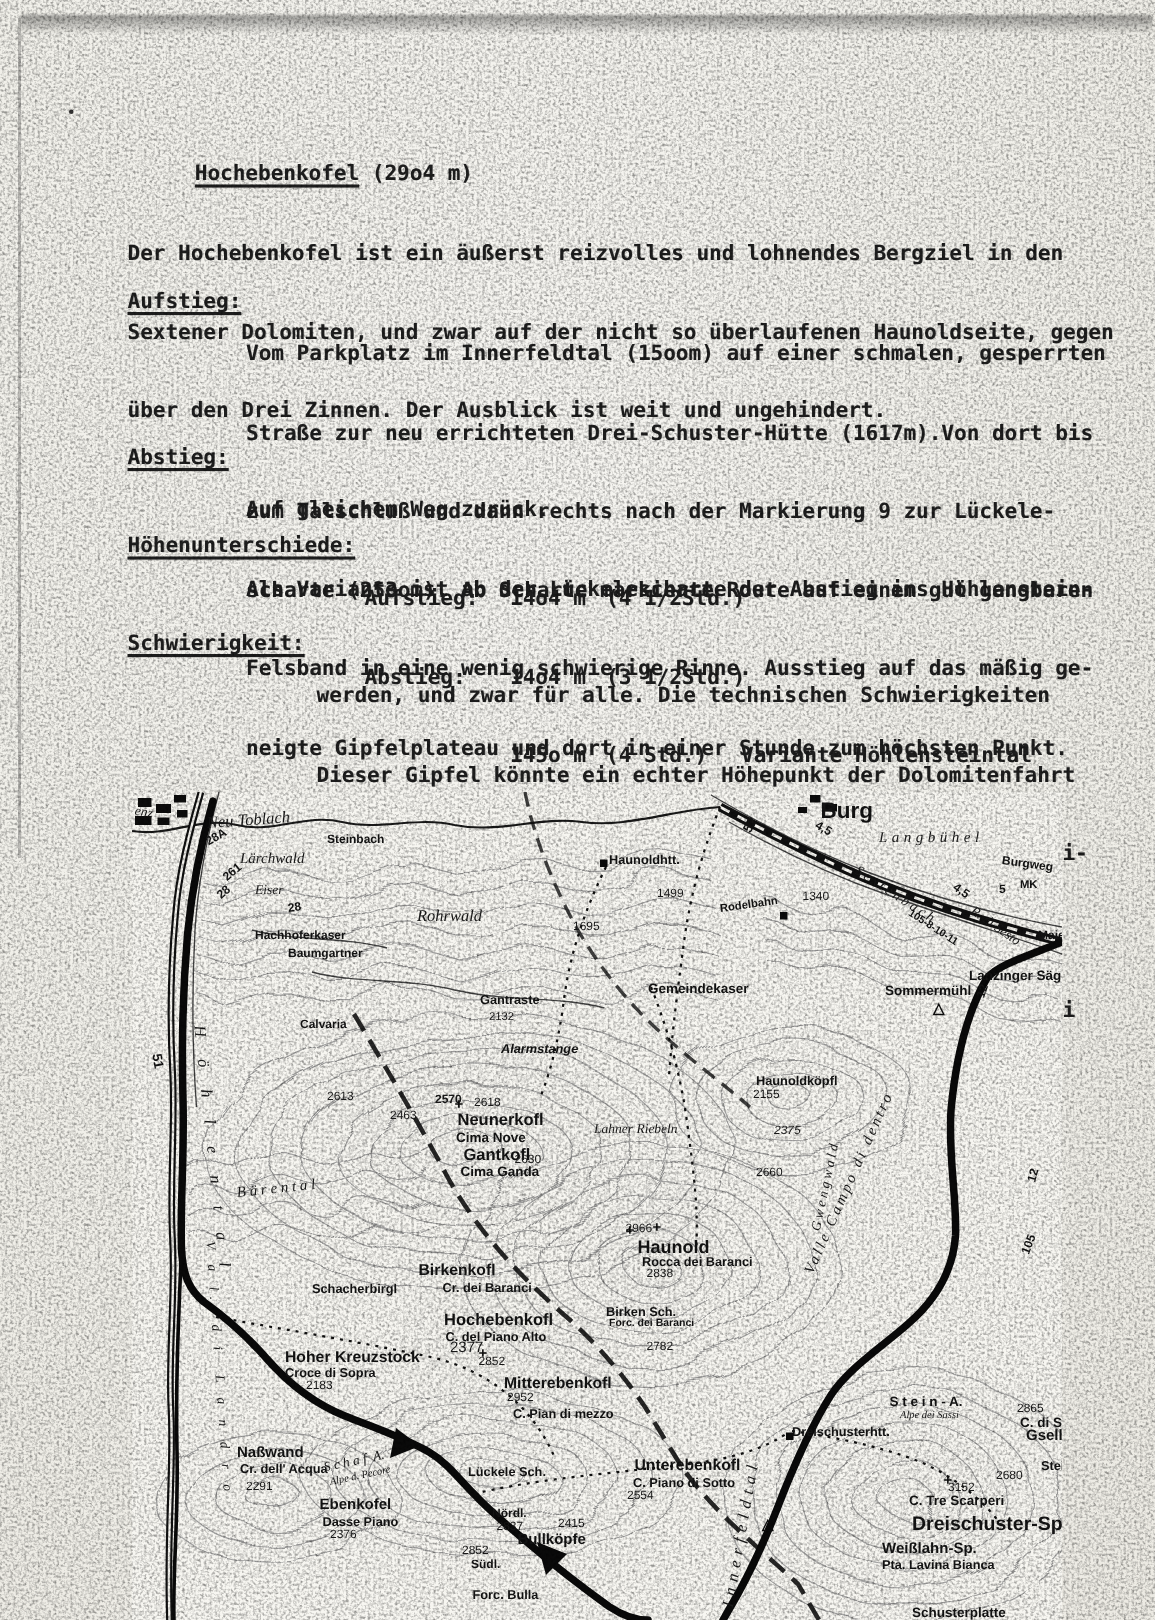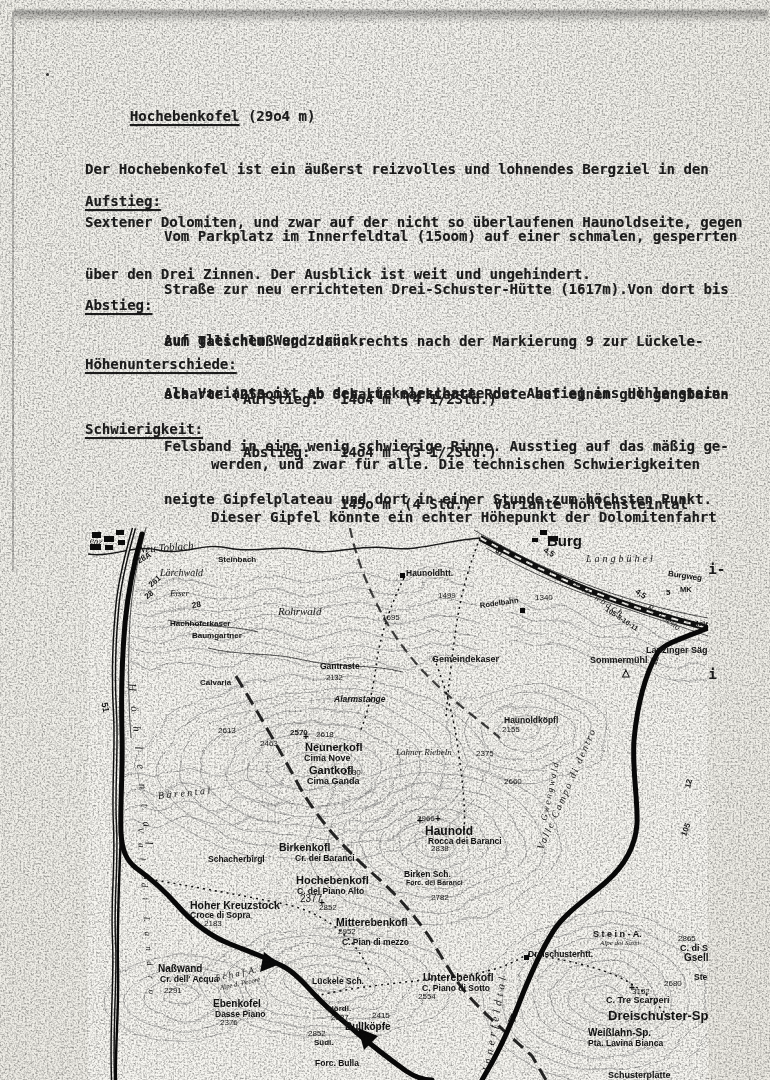--- a/index.html
+++ b/index.html
@@ -259,21 +259,21 @@
       <span class="ml " style="left: 592px; top: 58px; font-size: 7.5px;">MK</span>
       <span class="ml it" style="left: 560px; top: 74px; font-size: 9px; transform: rotate(35deg);">R. di Sesto</span>
       <span class="ml " style="left: 518px; top: 77px; font-size: 7px; transform: rotate(33deg);">105-8-10-11</span>
       <span class="ml " style="left: 410px; top: 22px; font-size: 9px; transform: rotate(-60deg);">52</span>
       <span class="ml " style="left: 344px; top: 127px; font-size: 9px;">Gemeindekaser</span>
       <span class="ml " style="left: 502px; top: 128px; font-size: 9px;">Sommermühl</span>
       <span class="ml " style="left: 558px; top: 118px; font-size: 9px;">Lanzinger Säge</span>
       <span class="ml " style="left: 566px; top: 133px; font-size: 8px; transform: rotate(-70deg);">12</span>
       <span class="ml " style="left: 416px; top: 188px; font-size: 8.5px;">Haunoldköpfl</span>
       <span class="ml el" style="left: 414px; top: 198px; font-size: 8px;">2155</span>
-      <span class="ml el" style="left: 388px; top: 222px; font-size: 8px;">2375</span>
+      <span class="ml el" style="left: 428px; top: 222px; font-size: 8px; font-style: italic;">2375</span>
       <span class="ml el" style="left: 416px; top: 250px; font-size: 8px;">2660</span>
       <span class="ml it" style="left: 308px; top: 220px; font-size: 9px;">Lahner Riebeln</span>
       <span class="ml el" style="left: 130px; top: 199px; font-size: 8px;">2613</span>
       <span class="ml el" style="left: 172px; top: 212px; font-size: 8px;">2463</span>
       <span class="ml el" style="left: 202px; top: 201px; font-size: 8px; font-weight: bold;">2570</span>
       <span class="ml el" style="left: 228px; top: 203px; font-size: 8px;">2618</span>
       <span class="ml " style="left: 217px; top: 214px; font-size: 11px;">Neunerkofl</span>
       <span class="ml " style="left: 216px; top: 226px; font-size: 9px;">Cima Nove</span>
       <span class="ml " style="left: 221px; top: 237px; font-size: 11px;">Gantkofl</span>
       <span class="ml " style="left: 219px; top: 249px; font-size: 9px;">Cima Ganda</span>

